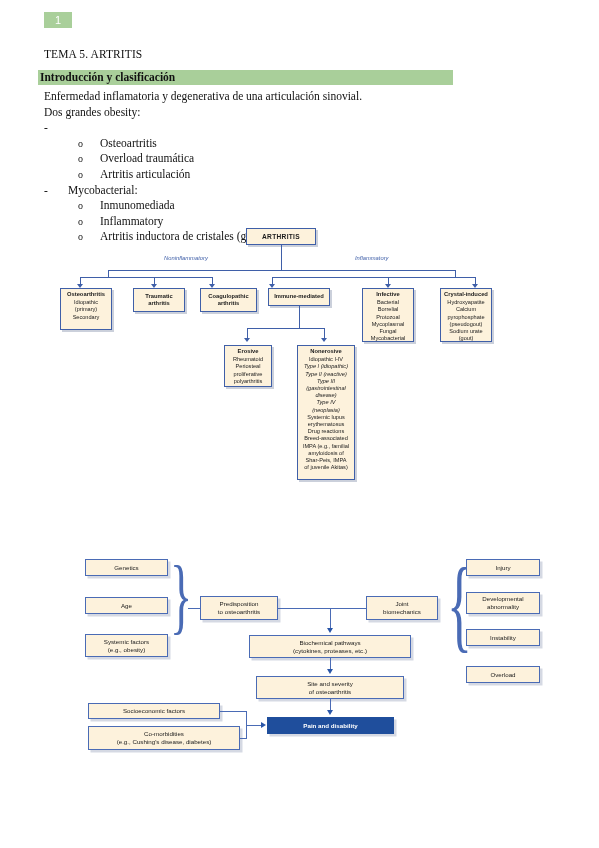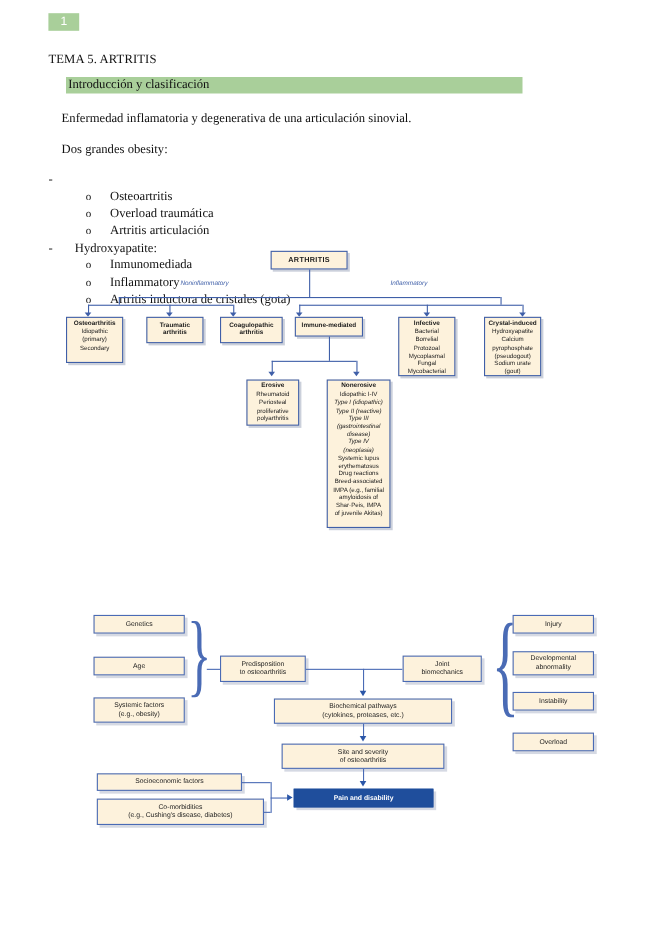--- a/index.html
+++ b/index.html
@@ -26,27 +26,27 @@
     font-size:10.5px;letter-spacing:.2px;color:#1a1a1a;
     white-space:nowrap;
   }
 
   .tema{
     position:absolute;left:44px;top:48px;
     font-weight:normal;font-size:11.5px;letter-spacing:.1px;
   }
 
   .sec-head{
-    position:absolute;left:60px;top:70px;width:415px;height:15px;
-    background:#a9cf9a;font-weight:normal;font-size:11.5px;
+    position:absolute;left:38px;top:70px;width:415px;height:15px;
+    background:#a9cf9a;font-weight:bold;font-size:11.5px;
     padding-left:2px;box-sizing:border-box;line-height:15px;
   }
 
   .body-txt{position:absolute;left:44px;top:89px;width:480px;font-size:11.5px;line-height:15.6px;}
-  .body-txt .lvl0{margin:12px;}
+  .body-txt .lvl0{margin:0;}
   .dash{display:flex;}
   .dash .bullet{width:24px;flex:0 0 24px;}
   .circ{display:flex;padding-left:34px;}
   .circ .bullet{width:22px;flex:0 0 22px;font-size:10px;}
 
   
   .diag1{position:absolute;left:0;top:222px;width:599px;height:290px;}
   .dbox{
     position:absolute;box-sizing:border-box;
     background:#fdf2dc;border:1.2px solid #3f5fa8;
@@ -113,21 +113,21 @@
       <span class="bullet">o</span>
       <span>Overload traumática</span>
     </div>
     <div class="circ">
       <span class="bullet">o</span>
       <span>Artritis articulación</span>
     </div>
 
     <div class="dash">
       <span class="bullet">-</span>
-      <span>Hydroxyapatite:</span>
+      <span>Mycobacterial:</span>
     </div>
     <div class="circ">
       <span class="bullet">o</span>
       <span>Inmunomediada</span>
     </div>
     <div class="circ">
       <span class="bullet">o</span>
       <span>Inflammatory</span>
     </div>
     <div class="circ">

